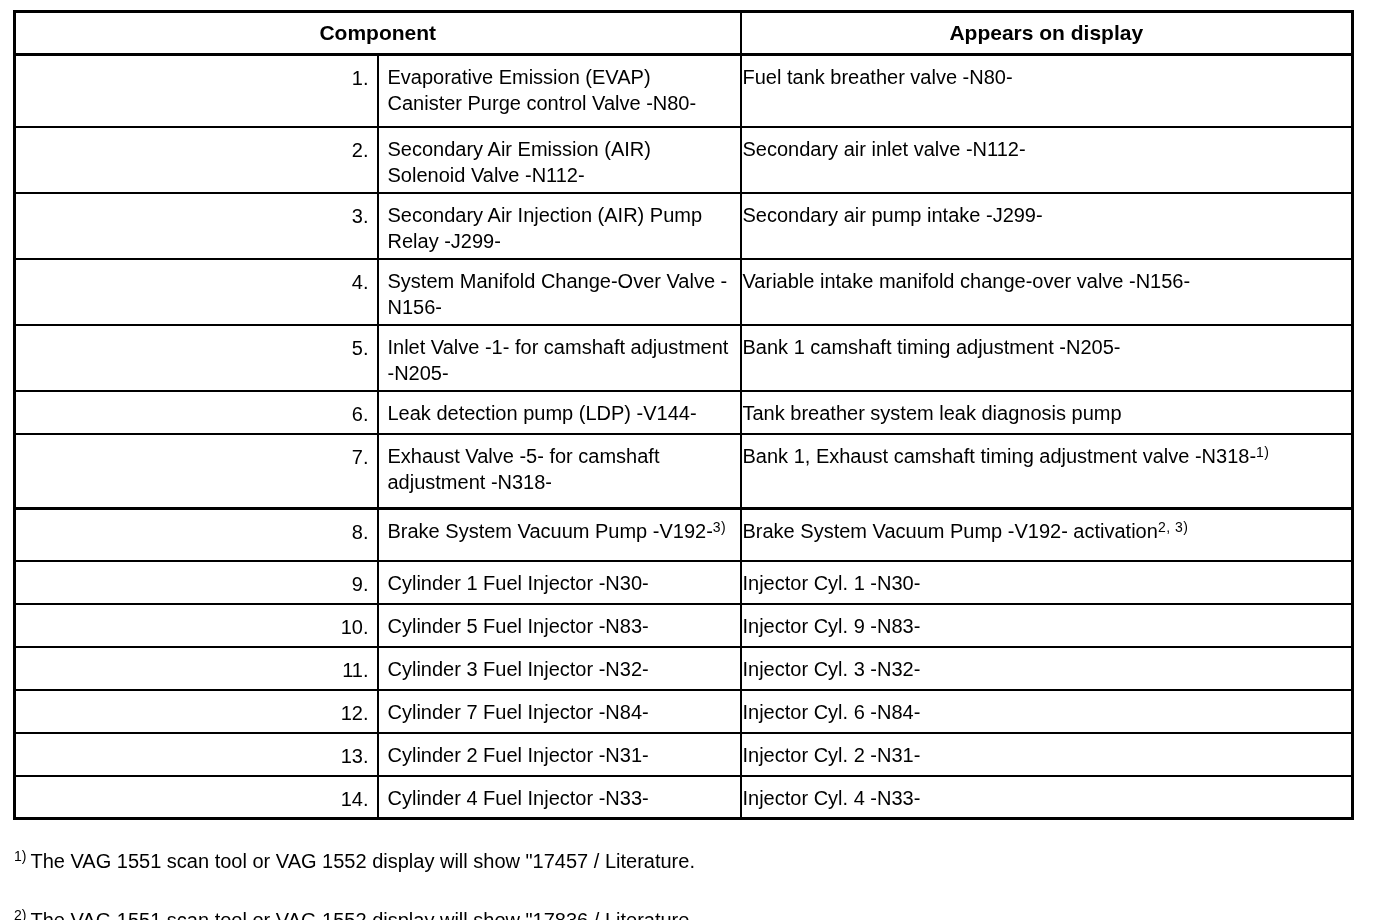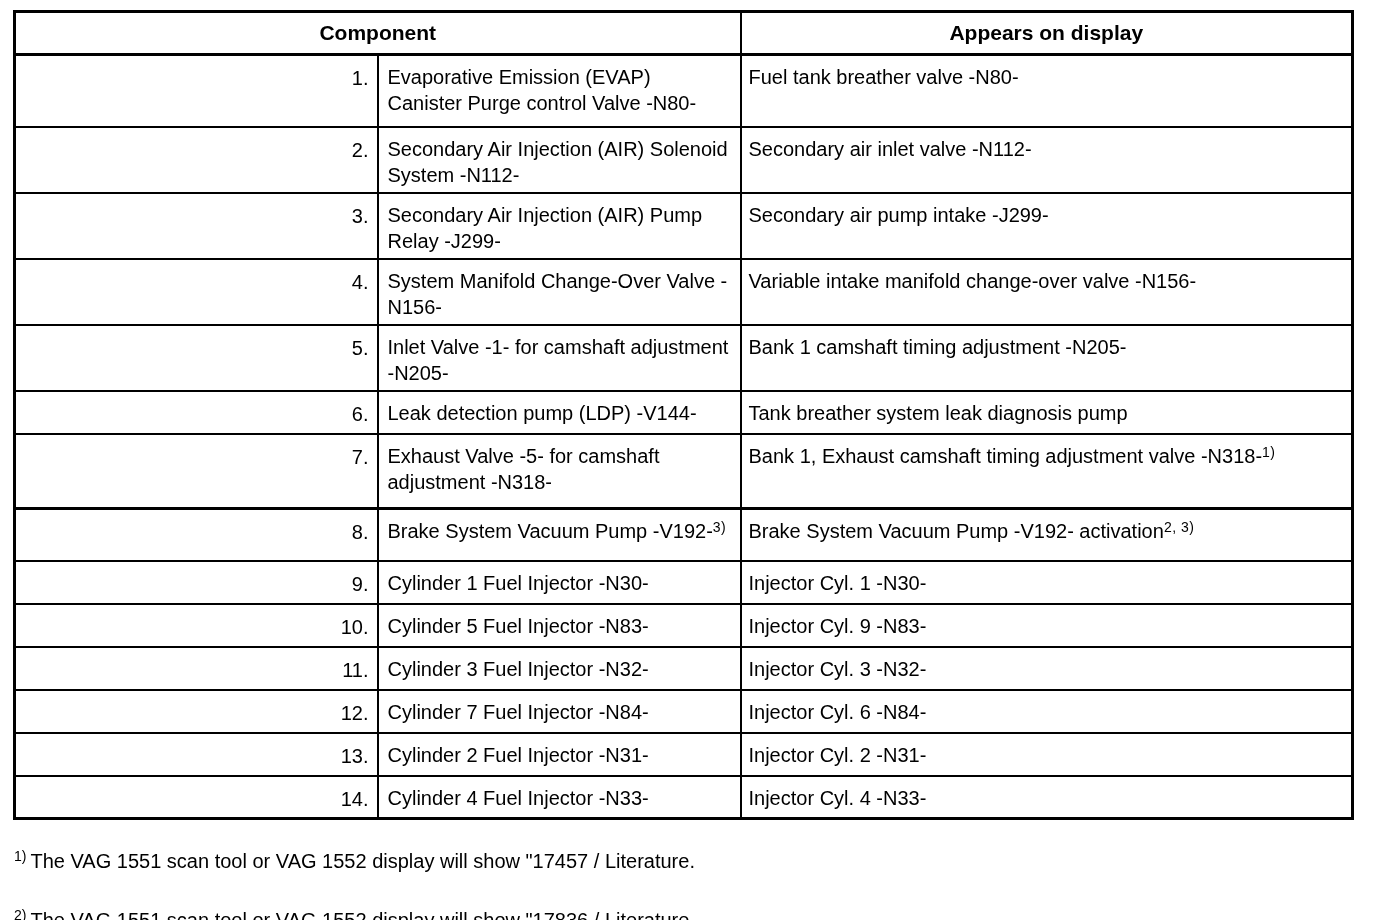--- a/index.html
+++ b/index.html
@@ -45,21 +45,21 @@
     width: 55px;
     text-align: right;
     padding: 9px 8px 4px 2px;
   }
   td.cell-component {
     width: 671px;
     padding: 8px 10px 4px 9px;
   }
   td.cell-display {
     width: 612px;
-    padding: 8px 10px 4px 7px;
+    padding: 8px 10px 4px 1px;
   }
   td .wrap-limit-c { display: block; max-width: 625px; }
   td .wrap-limit-d { display: block; max-width: 568px; }
   tr { height: 43px; }
   tr.r-0 { height: 72px; }
   tr.r-6 { height: 75px; }
   tr.r-7 { height: 52px; }
   tr.heavy-top td { border-top: 3px solid #000000; }
   sup.note-ref {
     font-size: 14px;
@@ -98,21 +98,21 @@
           <td class="cell-component">
             <span class="wrap-limit-c">Evaporative Emission (EVAP) Canister Purge control Valve -N80-</span>
           </td>
           <td class="cell-display">
             <span class="wrap-limit-d">Fuel tank breather valve -N80-</span>
           </td>
         </tr>
         <tr class="r-1">
           <td class="cell-num"><span>2.</span></td>
           <td class="cell-component">
-            <span class="wrap-limit-c">Secondary Air Injection (AIR) Solenoid System -N112-</span>
+            <span class="wrap-limit-c">Secondary Air Emission (AIR) Solenoid Valve -N112-</span>
           </td>
           <td class="cell-display">
             <span class="wrap-limit-d">Secondary air inlet valve -N112-</span>
           </td>
         </tr>
         <tr class="r-2">
           <td class="cell-num"><span>3.</span></td>
           <td class="cell-component">
             <span class="wrap-limit-c">Secondary Air Injection (AIR) Pump Relay -J299-</span>
           </td>

